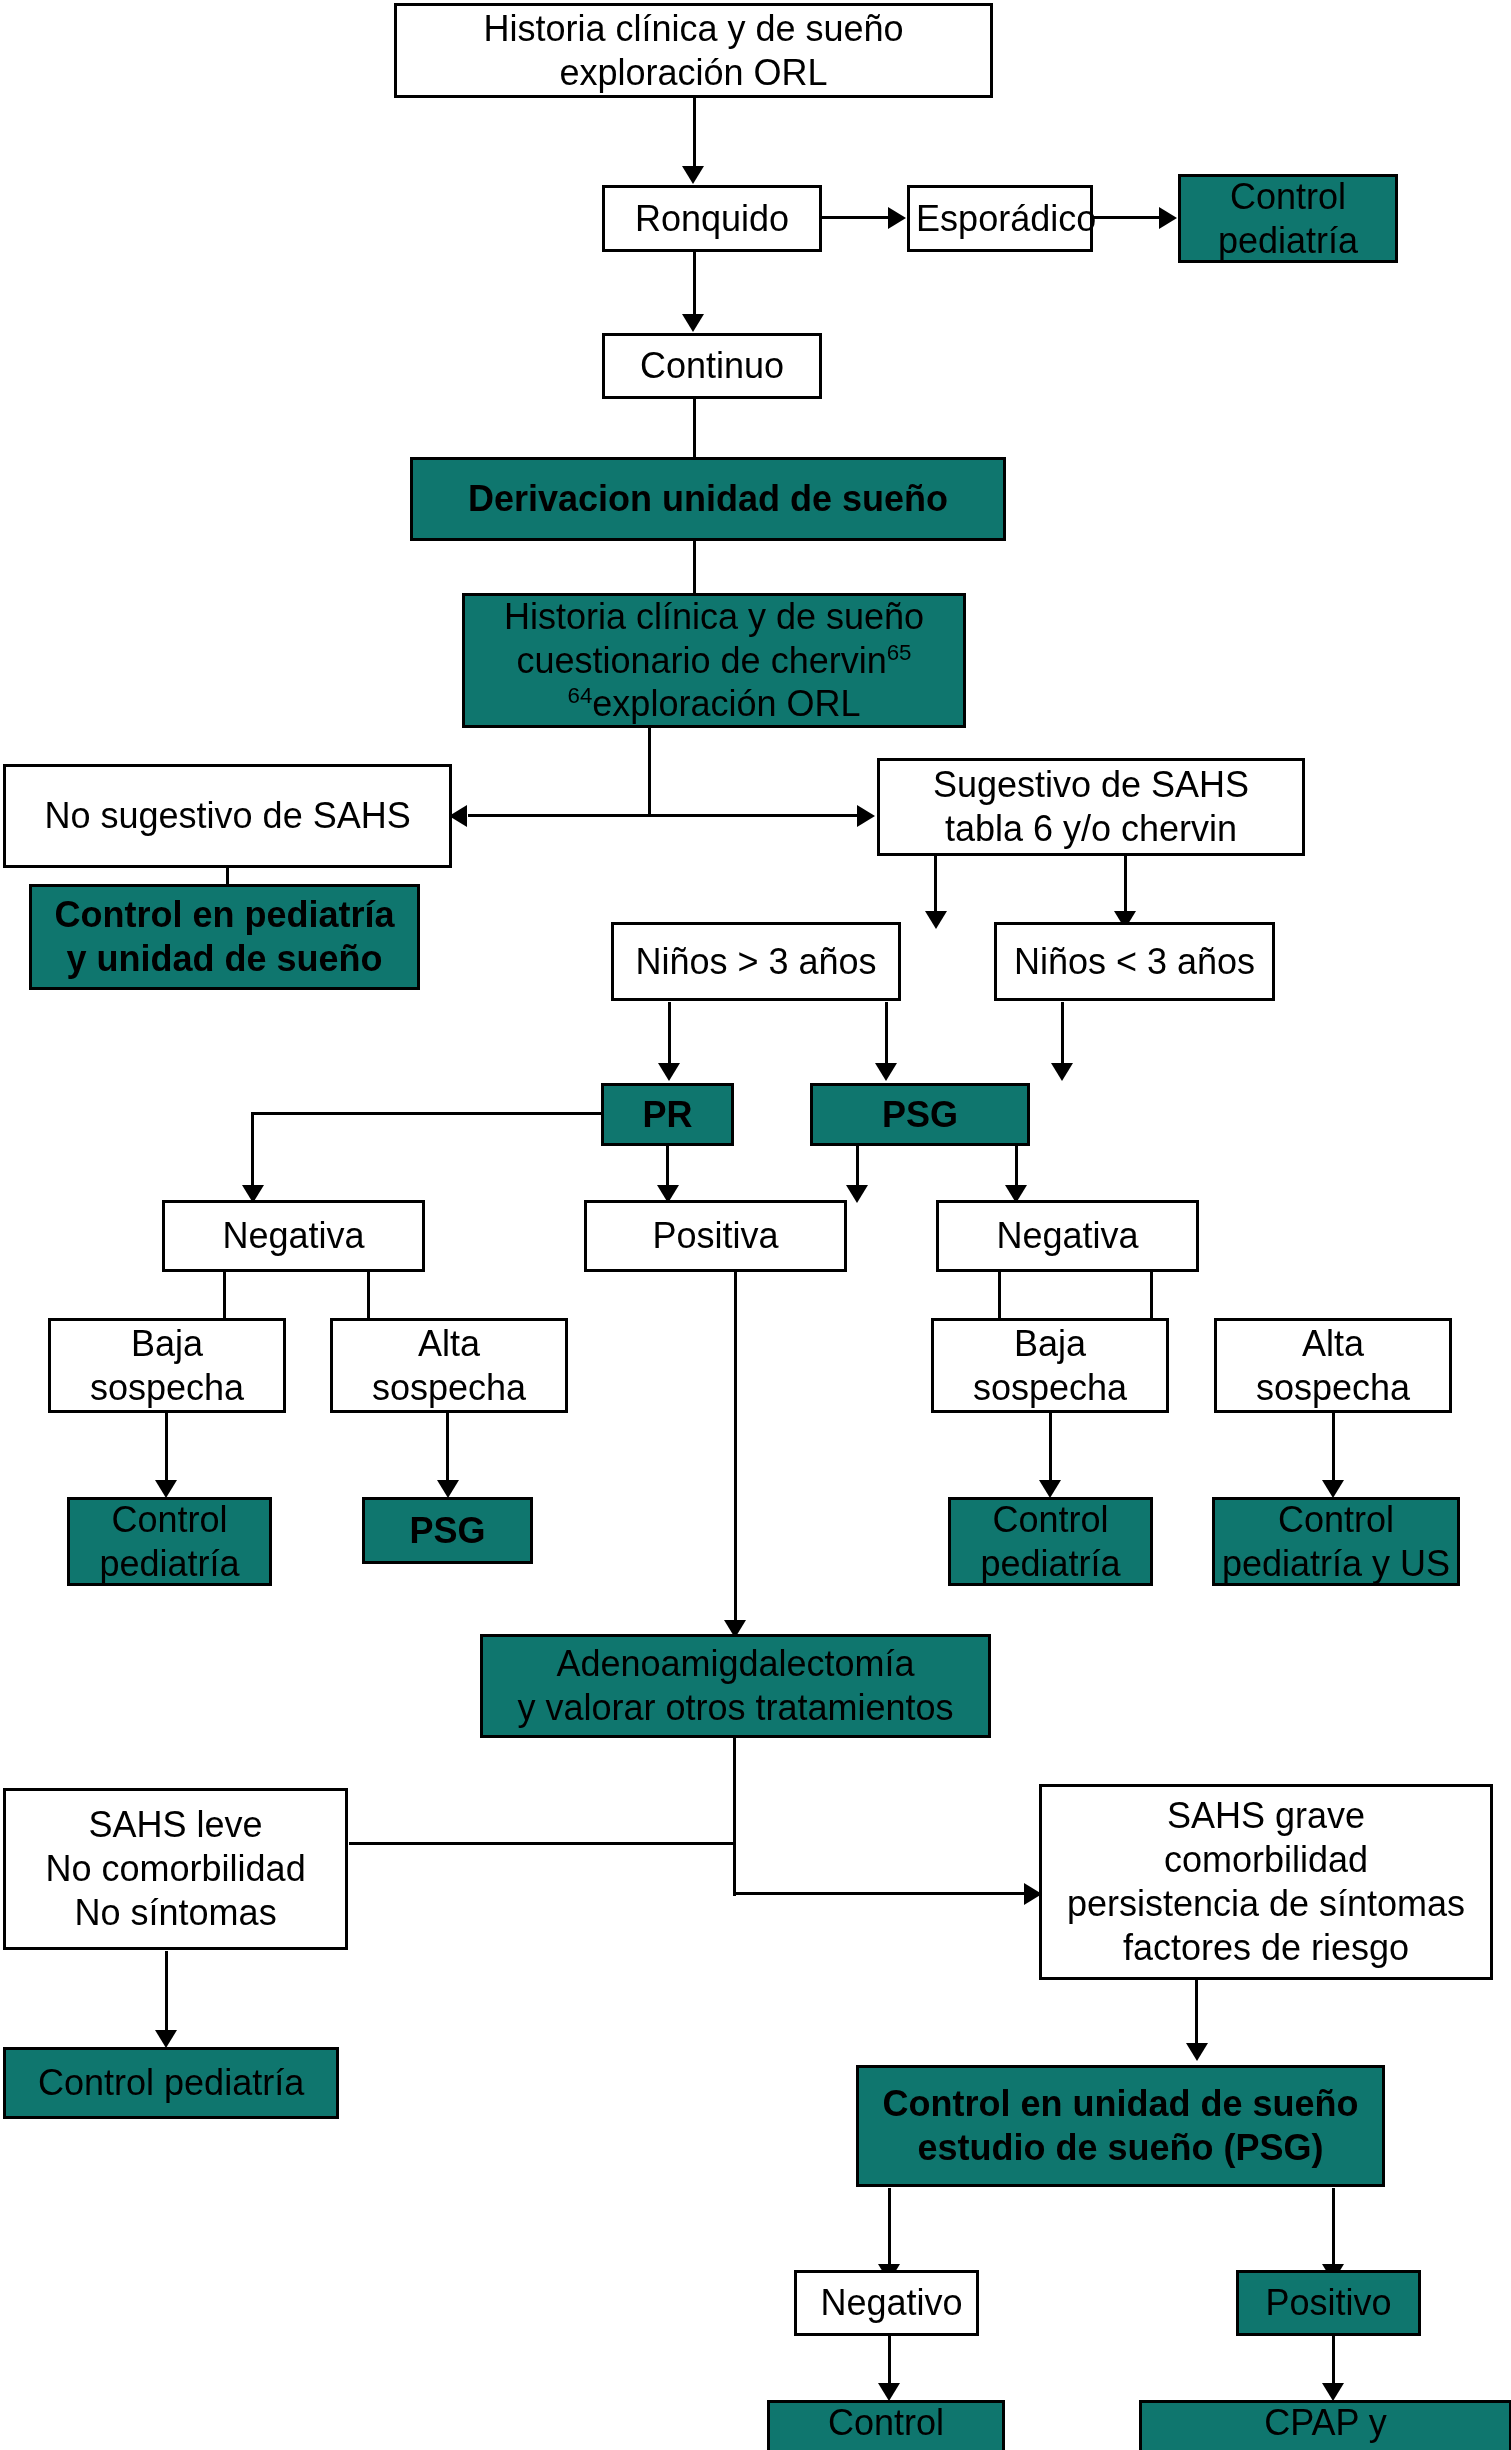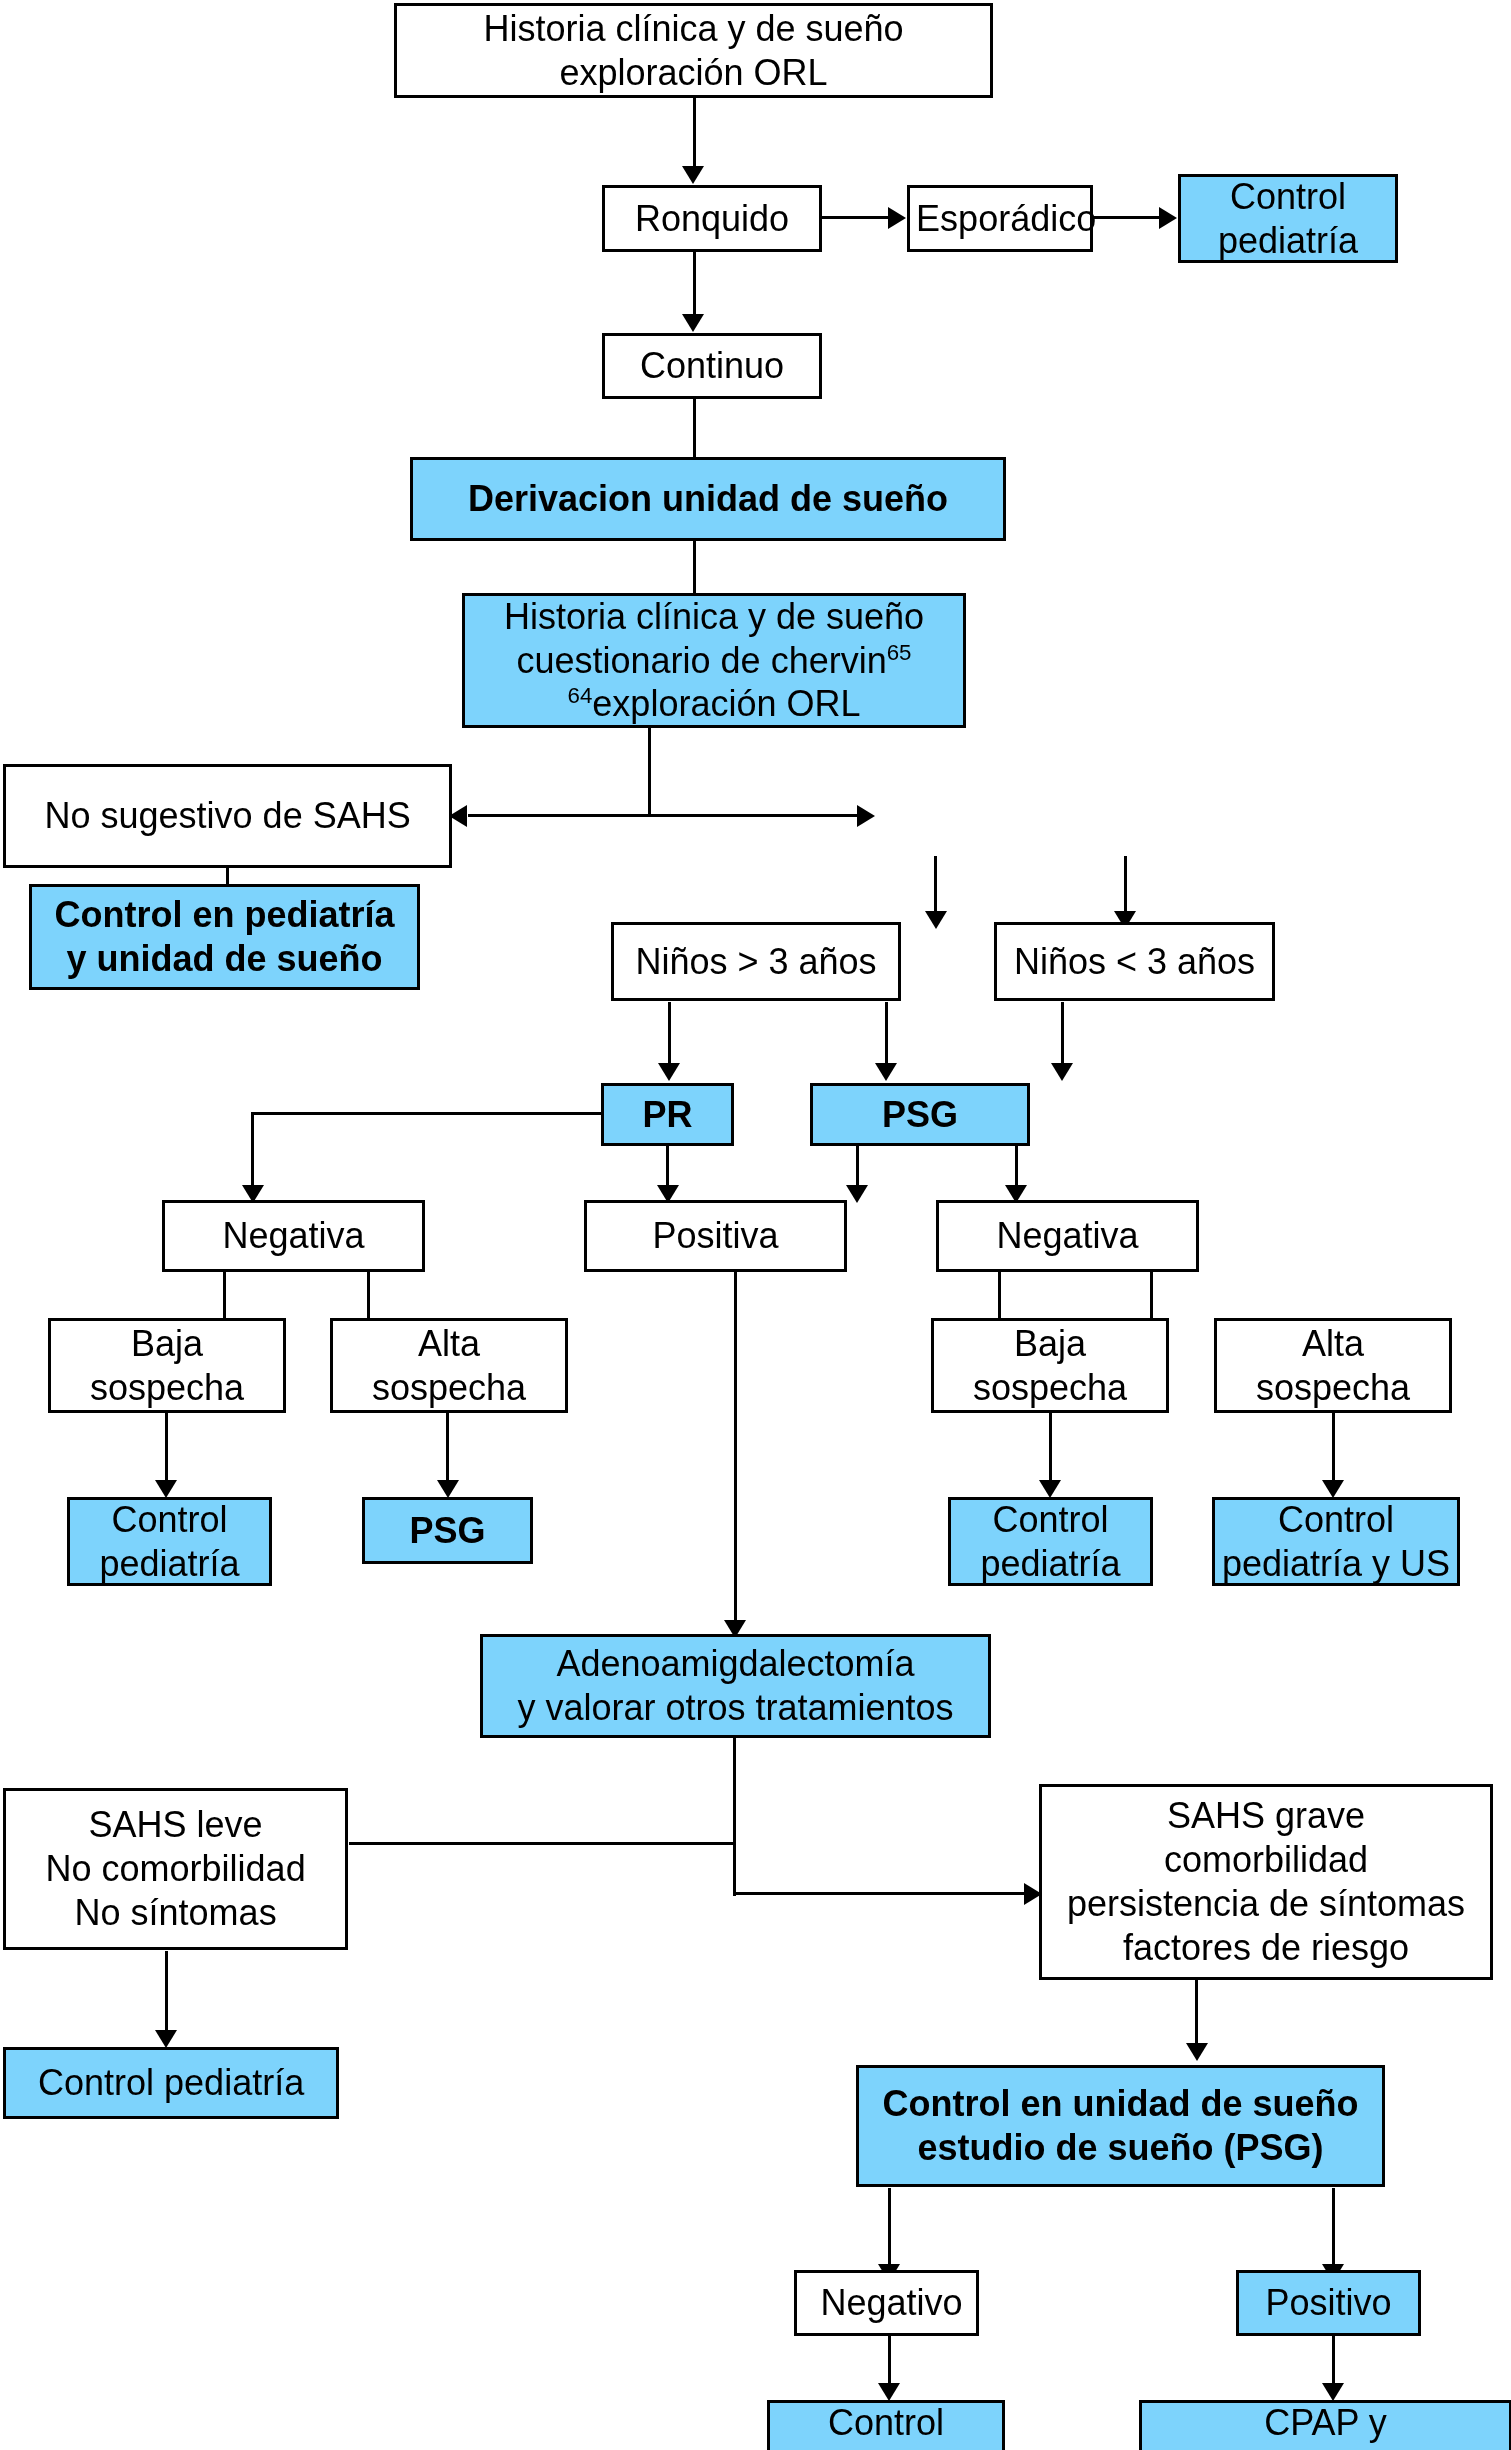--- a/index.html
+++ b/index.html
@@ -18,21 +18,21 @@
     background:#ffffff;
     display:flex;
     align-items:center;
     justify-content:center;
     text-align:center;
     line-height:1.22;
     color:#000000;
     font-size:36px;
     padding:2.4px 6.1px;
   }
-  .node.gray{ background:#7dd3fc; }
+  .node.gray{ background:#0f766e; }
   .node.bold{ font-weight:bold; }
   .node .txt{ width:100%; display:block; }
   sup{ font-size:0.62em; vertical-align:super; line-height:0; }
 
   
   .vline{ position:absolute; width:3.1px; background:#000000; }
   .hline{ position:absolute; height:3.1px; background:#000000; }
   .arrow-d{ position:absolute; width:0; height:0;
     border-left:11.6px solid transparent; border-right:11.6px solid transparent;
     border-top:18.3px solid #000000; }
@@ -102,20 +102,24 @@
 
   <div class="vline" style="left:648px;top:728px;height:89px;"></div>
   <div class="hline" style="left:468px;top:814px;width:391px;"></div>
   <div class="arrow-l" style="left:449px;top:805px;"></div>
   <div class="arrow-r" style="left:857px;top:805px;"></div>
 
   <div class="node" style="left:3.1px;top:764px;width:449px;height:104px;">
     <span class="txt">No sugestivo de SAHS</span>
   </div>
 
+  <div class="node" style="left:877px;top:758px;width:428px;height:98px;">
+    <span class="txt" style="white-space:pre-line;">Sugestivo de SAHS
+tabla 6 y/o chervin</span>
+  </div>
 
   <div class="vline" style="left:226px;top:868px;height:58px;"></div>
   <div class="arrow-d" style="left:216px;top:923px;"></div>
 
   <div class="vline" style="left:934px;top:856px;height:58px;"></div>
   <div class="arrow-d" style="left:925px;top:911px;"></div>
 
   <div class="vline" style="left:1124px;top:856px;height:58px;"></div>
   <div class="arrow-d" style="left:1114px;top:911px;"></div>
 

